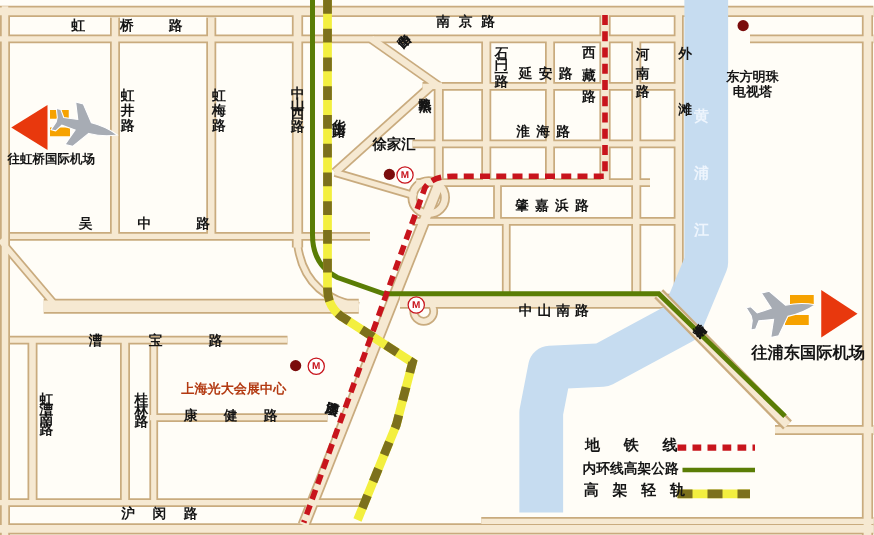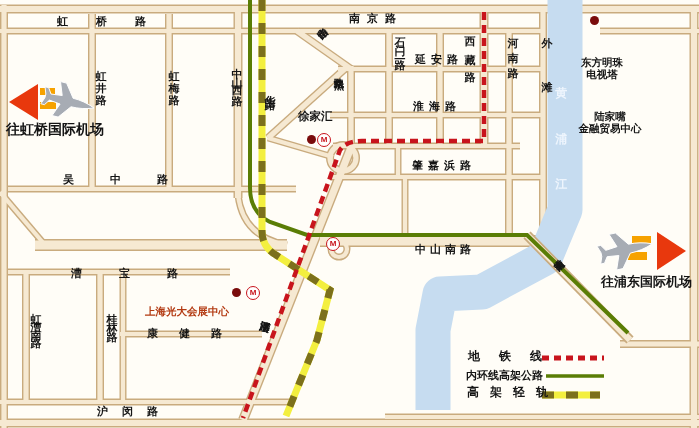--- a/index.html
+++ b/index.html
@@ -181,32 +181,28 @@
   <div class="micon" style="left:326px;top:237px;">
       <span>M</span>
     </div>
 
   <div class="lab ctr" style="left:570px;top:25px;width:64px;font-size:10.5px;">
     <div>东方明珠</div>
     <div>电视塔</div>
   </div>
   <div class="dot" style="left:590px;top:16px;"></div>
 
-  <div class="lab ctr" style="left:562px;top:79px;width:96px;font-size:10.5px;">
-    <div>陆家嘴</div>
-    <div>金融贸易中心</div>
-  </div>
 
   <div class="lab red-text" style="left:145px;top:286px;font-size:10.5px;">上海光大会展中心</div>
   <div class="dot" style="left:232px;top:288px;"></div>
   <div class="micon" style="left:246px;top:286px;">
       <span>M</span>
     </div>
 
-  <div class="lab" style="left:6px;top:122px;font-size:14px;">往虹桥国际机场</div>
+  <div class="lab" style="left:6px;top:122px;font-size:10px;">往虹桥国际机场</div>
   <div class="lab" style="left:601px;top:275px;font-size:13px;">往浦东国际机场</div>
 
   <div>
     <div class="lab" style="left:468px;top:350px;font-size:12px;letter-spacing:19px;">地铁线</div>
     <div class="lab" style="left:466px;top:369px;font-size:11px;">内环线高架公路</div>
     <div class="lab" style="left:467px;top:386px;font-size:12px;letter-spacing:11px;">高架轻轨</div>
   </div>
 
 </div>
 

